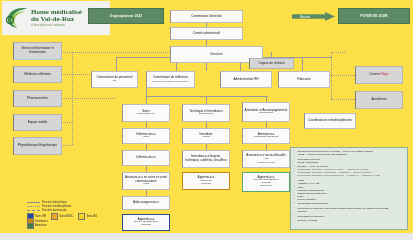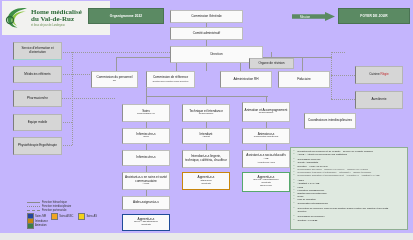--- a/index.html
+++ b/index.html
@@ -3,21 +3,21 @@
 <meta charset="utf-8">
 <style>
   html,body{margin:0;padding:0;}
   body{
     width:413px;height:233px;overflow:hidden;
     background:#e9e9e9;
     font-family:"Liberation Sans",sans-serif;
     font-size:3.1px;color:#1a1a1a;
     -webkit-font-smoothing:antialiased;
   }
-  #root{position:relative;width:413px;height:233px;background:#c4b5fd;}
+  #root{position:relative;width:413px;height:233px;background:#fde047;}
 
   
   .box{
     position:absolute;
     background:#fafafa;
     border:0.4px solid #bdbdbd;
     border-left:1.6px solid #8f8f8f;
     display:flex;flex-direction:column;
     align-items:center;justify-content:center;
     text-align:center;

